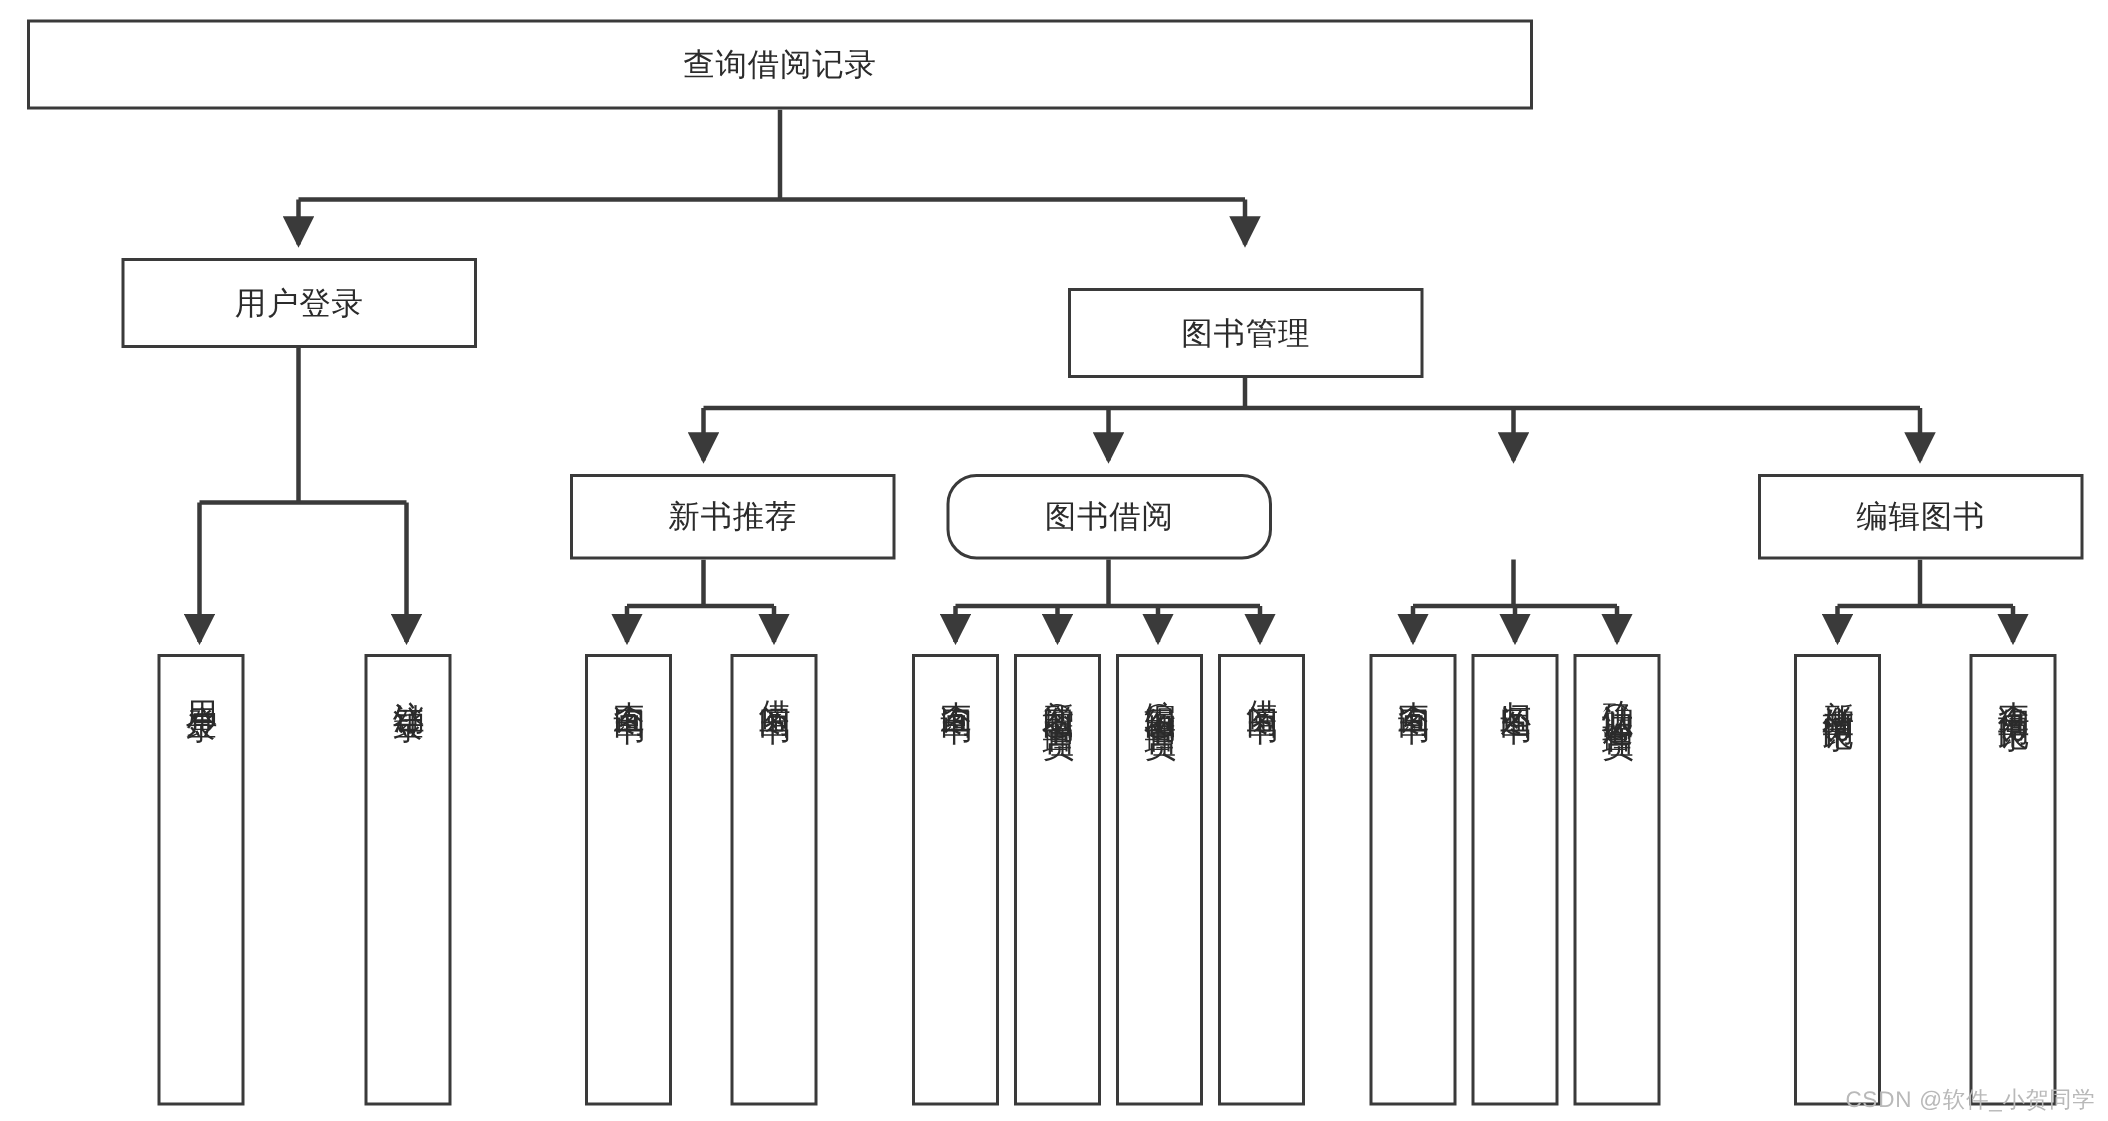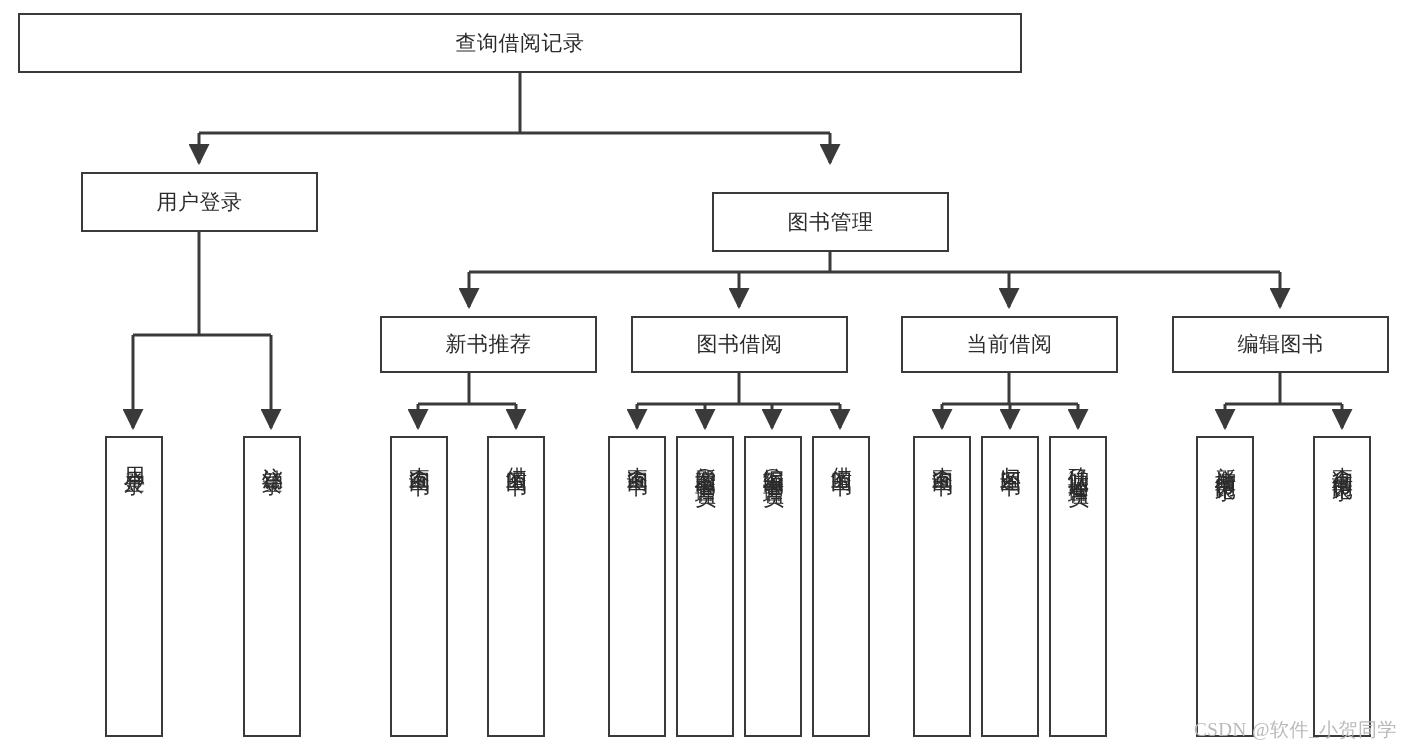--- a/index.html
+++ b/index.html
@@ -59,25 +59,25 @@
     text-orientation: upright;
     font-size: 21px;
     line-height: 1.0;
     letter-spacing: 3px;
     white-space: normal;
   }
   .watermark {
     position: absolute;
     right: 8px;
     bottom: 4px;
-    font-size: 19px;
+    font-size: 15px;
     color: #b9b9b9;
     letter-spacing: 0.5px;
     white-space: nowrap;
-    font-family: Liberation Serif, serif;
+    font-family: Liberation Sans, sans-serif;
     margin-top: 20px;
   }
 </style>
 </head>
 <body>
 
 <div id="canvas">
 
   <svg class="lines" viewBox="0 0 1405 747" xmlns="http://www.w3.org/2000/svg">
     <defs>
@@ -139,25 +139,22 @@
   <div class="node horiz" style="left:81px; top:172px; width:237px; height:60px;">
     <span class="lbl">用户登录</span>
   </div>
   <div class="node horiz" style="left:712px; top:172px; width:237px; height:60px;margin-top:20px;">
     <span class="lbl">图书管理</span>
   </div>
 
   <div class="node horiz" style="left:380px; top:316px; width:217px; height:57px;">
     <span class="lbl">新书推荐</span>
   </div>
-  <div class="node horiz" style="left:631px; top:316px; width:217px; height:57px;">
+  <div class="node horiz" style="left:631px; top:316px; width:217px; height:57px;border-radius:20px;">
     <span class="lbl">图书借阅</span>
-  </div>
-  <div class="node horiz" style="left:901px; top:316px; width:217px; height:57px;">
-    <span class="lbl">当前借阅</span>
   </div>
   <div class="node horiz" style="left:1172px; top:316px; width:217px; height:57px;">
     <span class="lbl">编辑图书</span>
   </div>
 
   <div class="node vert" style="left:105px; top:436px; width:58px; height:301px;">
     <span class="lbl">用户登录</span>
   </div>
   <div class="node vert" style="left:243px; top:436px; width:58px; height:301px;">
     <span class="lbl">注销登录</span>

